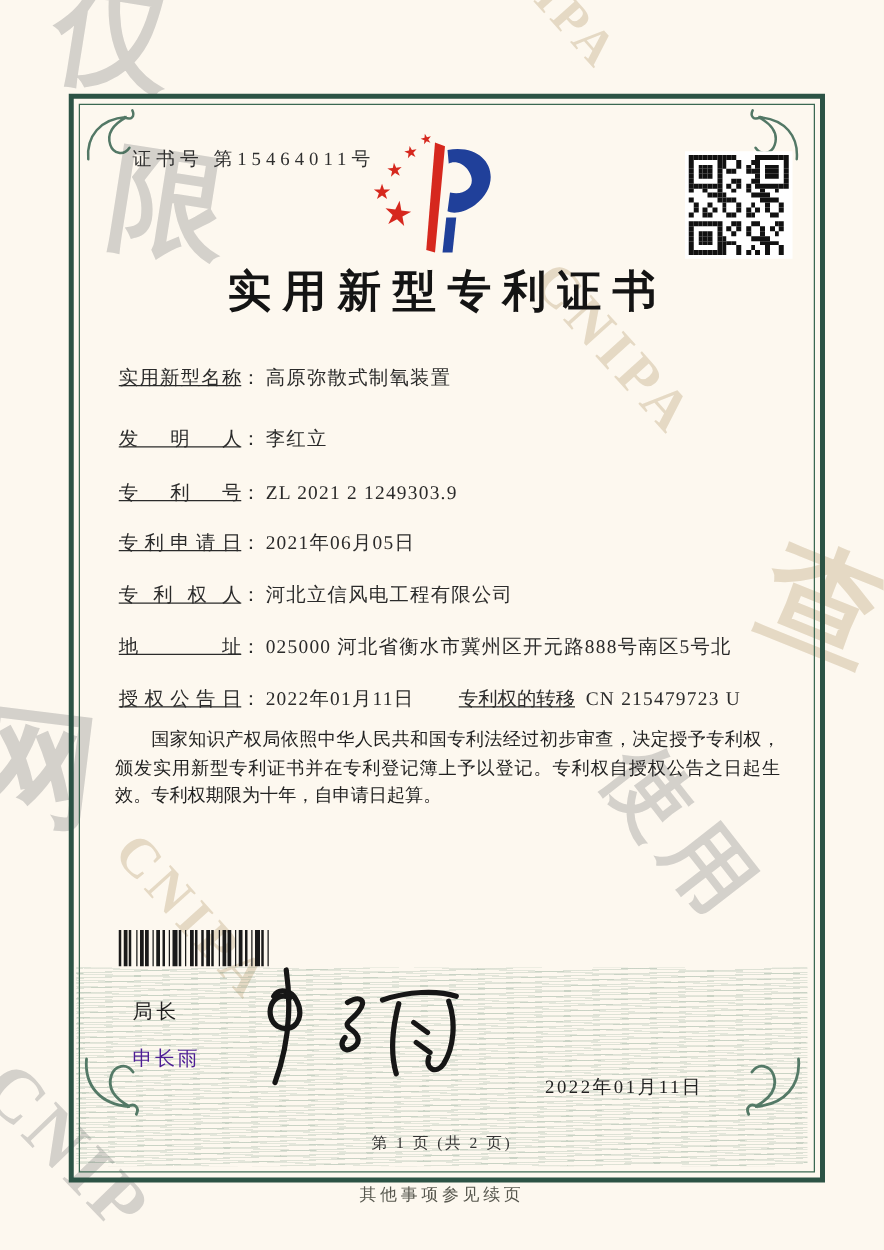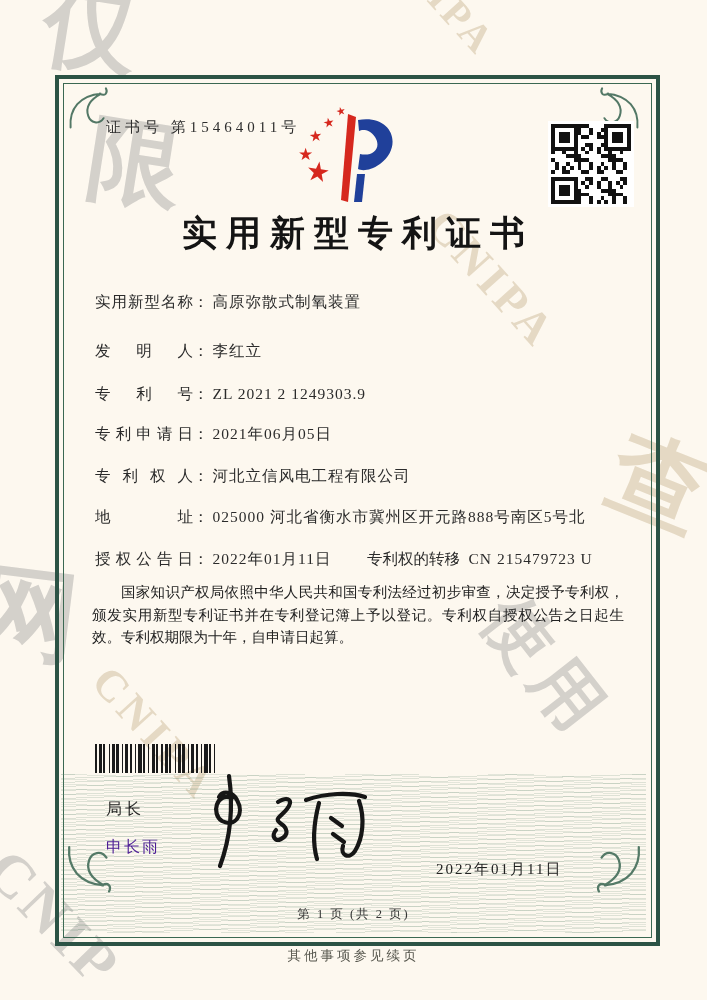--- a/index.html
+++ b/index.html
@@ -38,21 +38,21 @@
   .qr{position:absolute;left:548px;top:121px;width:86px;height:86px;background:#fff;padding:3px;box-sizing:border-box;}
   .qr-grid{display:grid;width:100%;height:100%;grid-template-columns:repeat(21,1fr);grid-template-rows:repeat(21,1fr);}
   .qr-grid i{display:block;}
   .qr-grid i.on{background:#111;}
 
   .title{position:absolute;left:0;top:210px;width:100%;text-align:center;font-size:35px;font-weight:bold;letter-spacing:9px;padding-left:9px;box-sizing:border-box;color:#141414;}
 
   
   .fields{position:absolute;left:95px;top:292px;width:530px;font-size:15.5px;color:#2b2b2b;}
   .f-row{position:absolute;left:0;white-space:nowrap;}
-  .f-label{display:inline-block;width:98px;text-align:justify;text-align-last:justify;vertical-align:bottom;}
+  .f-label{display:inline-block;width:98px;text-align:justify;text-align-last:justify;vertical-align:bottom;text-decoration:underline;}
   .f-colon{display:inline-block;margin-right:4px;}
   .f-value{letter-spacing:1px;}
   #fr0{top:0;} #fr1{top:49px;} #fr2{top:92px;} #fr3{top:132px;} #fr4{top:174px;} #fr5{top:215px;}
   #fr-grant{top:257px;}
   .grant2{position:absolute;left:272px;top:0;white-space:nowrap;}
   .grant2 .f-label{width:82px;}
 
   
   .bodytext{position:absolute;left:92px;top:581px;width:532px;font-size:14.5px;line-height:1.56;color:#222;text-align:justify;}
   .bodytext p{margin:0 0 9px 0;text-indent:2em;}

